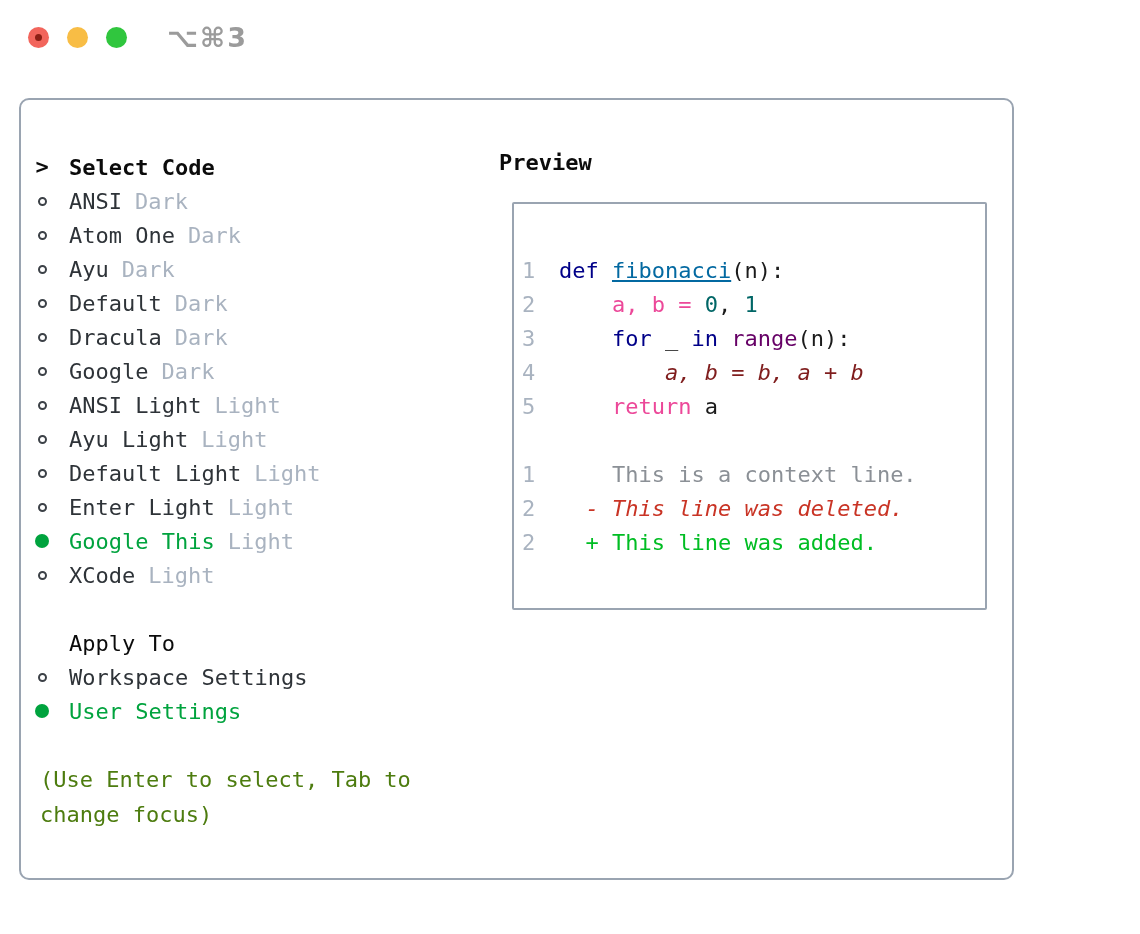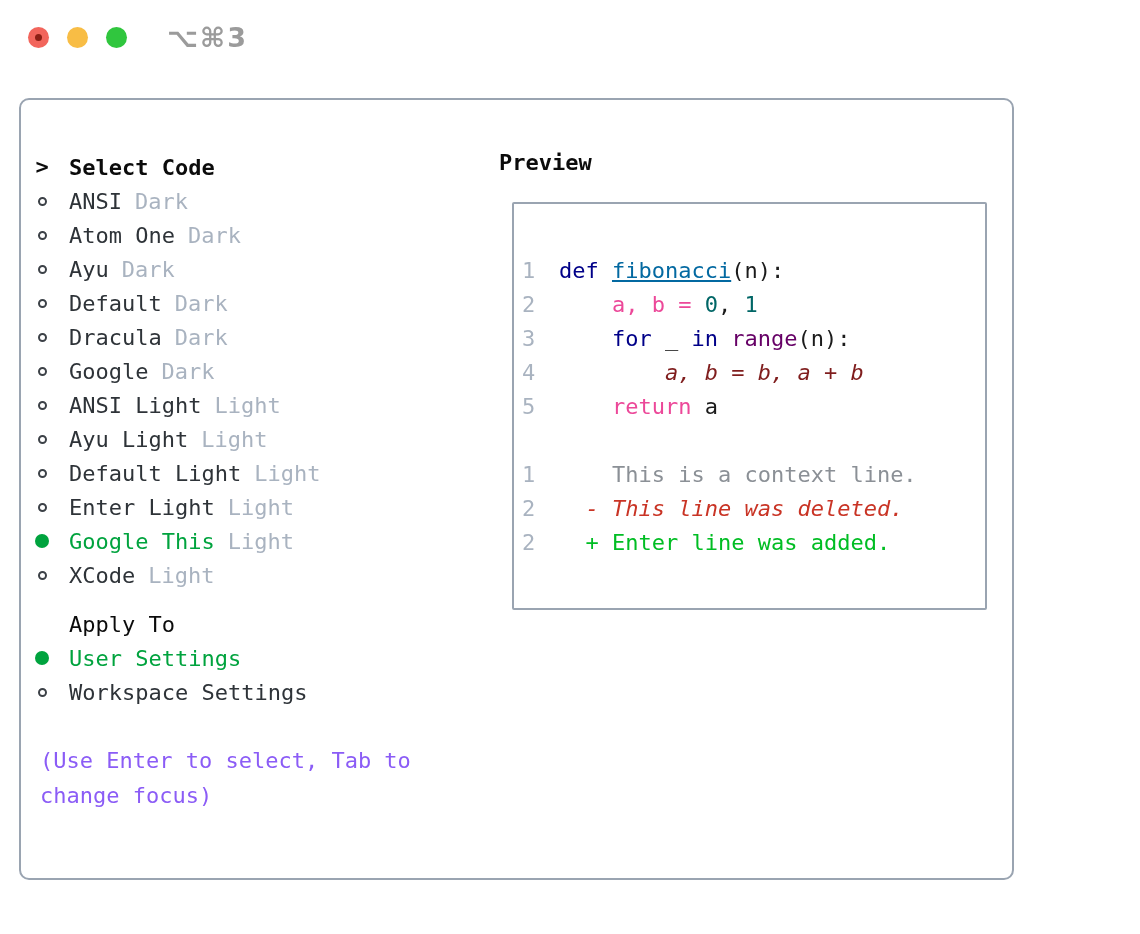--- a/index.html
+++ b/index.html
@@ -51,24 +51,24 @@
   }
   .marker {
     width: 14px; height: 14px; margin-right: 20px; flex: none;
     display: flex; align-items: center; justify-content: center;
   }
   .ring { width: 9px; height: 9px; border: 2px solid #3c4147; border-radius: 50%; }
   .dot  { width: 14px; height: 14px; border-radius: 50%; }
   .gt   { font-weight: bold; color: #0b0b0b; font-size: 22px; line-height: 14px; }
   .hdr  { font-weight: bold; color: #0b0b0b; }
   .variant { margin-left: 13px; color: #a9b3c0; }
-  .apply-block { margin-top: 15px; }
+  .apply-block { margin-top: 34px; }
   .help {
     margin-top: 34px; margin-left: 5px; width: 412px;
-    font-size: 22px; line-height: 35px; color: #8b5cf6;
+    font-size: 22px; line-height: 35px; color: #4d7c0f;
   }
   
   .preview-header {
     position: absolute; left: 478px; top: 50px; height: 34px;
     display: flex; align-items: flex-start;
     font-size: 22px; font-weight: bold; color: #0b0b0b;
   }
   .preview-box {
     position: absolute; left: 491px; top: 102px;
     width: 475px; height: 408px;
@@ -120,38 +120,38 @@
           <div class="row"><span class="marker"><span class="dot" style="background: rgb(0, 163, 62);"></span></span><span style="color: rgb(0, 163, 62);">Google This</span><span class="variant">Light</span></div>
           <div class="row"><span class="marker"><span class="ring"></span></span><span>XCode</span><span class="variant">Light</span></div>
         </div>
 
       <div class="apply-block">
         <div class="row">
           <span class="marker" style="visibility:hidden"></span>
           <span style="color:#0b0b0b">Apply To</span>
         </div>
         <div id="apply-list">
+            <div class="row"><span class="marker"><span class="ring"></span></span><span>Workspace Settings</span></div>
             <div class="row"><span class="marker"><span class="dot" style="background: rgb(0, 163, 62);"></span></span><span style="color: rgb(0, 163, 62);">User Settings</span></div>
-            <div class="row"><span class="marker"><span class="ring"></span></span><span>Workspace Settings</span></div>
           </div>
       </div>
 
       <div class="help">(Use Enter to select, Tab to change focus)</div>
     </div>
 
     <div class="preview-header">
       <span>Preview</span>
     </div>
 
     <div class="preview-box" id="preview-box">
         <div class="code-line"><span class="gutter" style="color: rgb(169, 179, 192);">1</span><span class="tokens"><span style="color: rgb(0, 0, 136);">def </span><span style="color: #0369a1; text-decoration: underline;">fibonacci</span><span style="color: rgb(27, 27, 27);">(n):</span></span></div>
         <div class="code-line"><span class="gutter" style="color: rgb(169, 179, 192);">2</span><span class="tokens"><span style="color: #ec4899; margin-top: 35px;">    a, b = </span><span style="color: rgb(0, 102, 102);">0</span><span style="color: rgb(27, 27, 27);">, </span><span style="color: rgb(0, 102, 102);">1</span></span></div>
         <div class="code-line"><span class="gutter" style="color: rgb(169, 179, 192);">3</span><span class="tokens"><span style="color: rgb(27, 27, 27);">    </span><span style="color: rgb(0, 0, 136);">for</span><span style="color: rgb(27, 27, 27);"> _ </span><span style="color: rgb(0, 0, 136);">in</span><span style="color: rgb(27, 27, 27);"> </span><span style="color: rgb(102, 0, 102);">range</span><span style="color: rgb(27, 27, 27);">(n):</span></span></div>
         <div class="code-line"><span class="gutter" style="color: rgb(169, 179, 192);">4</span><span class="tokens"><span style="color: #7f1d1d; font-style: italic;">        a, b = b, a + b</span></span></div>
         <div class="code-line"><span class="gutter" style="color: rgb(169, 179, 192);">5</span><span class="tokens"><span style="color: rgb(27, 27, 27);">    </span><span style="color: #ec4899;">return</span><span style="color: rgb(27, 27, 27);"> a</span></span></div>
         <div class="code-line"><span class="gutter" style="color: rgb(169, 179, 192);"></span><span class="tokens"></span></div>
         <div class="code-line"><span class="gutter" style="color: rgb(169, 179, 192);">1</span><span class="tokens"><span style="color: rgb(139, 144, 150);">    This is a context line.</span></span></div>
         <div class="code-line"><span class="gutter" style="color: rgb(169, 179, 192);">2</span><span class="tokens"><span style="color: rgb(201, 52, 37); font-style: italic;">  - This line was deleted.</span></span></div>
-        <div class="code-line"><span class="gutter" style="color: rgb(169, 179, 192);">2</span><span class="tokens"><span style="color: rgb(0, 189, 35);">  + Enter line was added.</span></span></div>
+        <div class="code-line"><span class="gutter" style="color: rgb(169, 179, 192);">2</span><span class="tokens"><span style="color: rgb(0, 189, 35);">  + This line was added.</span></span></div>
       </div>
 
   </div>
 </div>
 
 </body></html>

